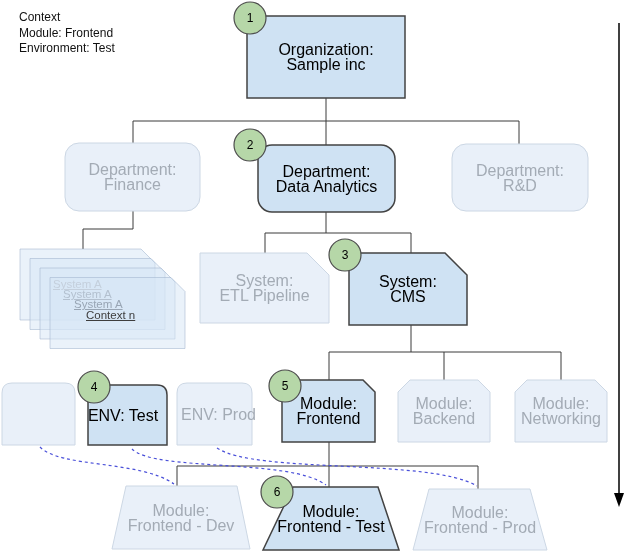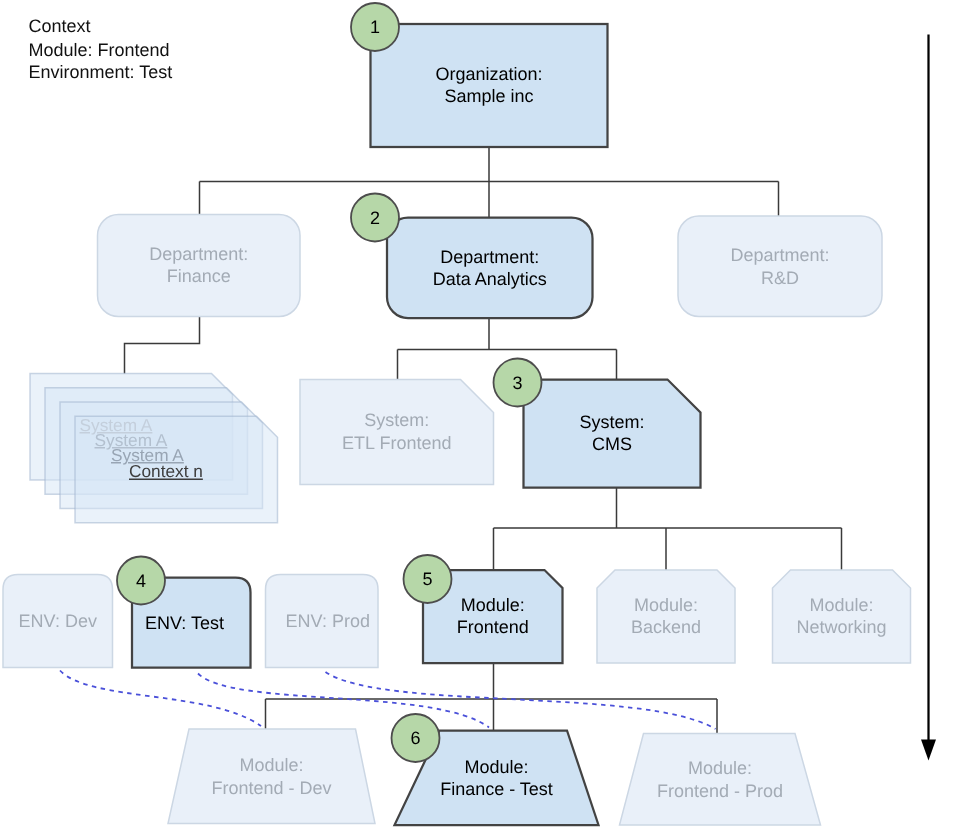--- a/index.html
+++ b/index.html
@@ -15,21 +15,21 @@
     --arrow:#000000;
   }
   html,body{margin:0;padding:0;background:#fff;}
   .canvas{
     position:relative;width:641px;height:559px;background:#ffffff;
     font-family:"Liberation Sans",sans-serif;overflow:hidden;padding-left:31px;
   }
   .canvas > svg{position:absolute;left:0;top:0;}
   .label{
     position:absolute;display:flex;flex-direction:column;align-items:center;
-    justify-content:center;text-align:center;font-size:12px;line-height:15px;
+    justify-content:center;text-align:center;font-size:16px;line-height:15px;
     color:#000;pointer-events:none;white-space:nowrap;
   }
   .label.faded{color:var(--faded-text);}
   .context{
     position:absolute;left:19px;top:10px;font-size:12px;line-height:15.5px;
     color:#111;
   }
   .step-num{
     position:absolute;width:32px;height:32px;display:flex;align-items:center;
     justify-content:center;font-size:12px;color:#000;pointer-events:none;
@@ -124,30 +124,27 @@
     <span>R&amp;D</span>
   </div>
 
   <div class="stack-line" style="left:53px;top:278px;color:#c4cfdc">System A</div>
   <div class="stack-line" style="left:63px;top:288px;color:#b3c0cf">System A</div>
   <div class="stack-line" style="left:74px;top:298px;color:#98a5b4">System A</div>
   <div class="stack-line" style="left:86px;top:309px;color:#3d3d3d">Context n</div>
 
   <div class="label faded" style="left:200px;top:253px;width:129px;height:70px">
     <span>System:</span>
-    <span>ETL Frontend</span>
+    <span>ETL Pipeline</span>
   </div>
   <div class="label" style="left:349px;top:253px;width:118px;height:72px">
     <span>System:</span>
     <span>CMS</span>
   </div>
 
-  <div class="label faded" style="left:2px;top:383px;width:73px;height:62px">
-    <span>ENV: Dev</span>
-  </div>
   <div class="label" style="left:88px;top:385px;width:70px;height:60px">
     <span>ENV: Test</span>
   </div>
   <div class="label faded" style="left:177px;top:383px;width:83px;height:62px">
     <span>ENV: Prod</span>
   </div>
 
   <div class="label" style="left:282px;top:380px;width:93px;height:62px">
     <span>Module:</span>
     <span>Frontend</span>
@@ -160,21 +157,21 @@
     <span>Module:</span>
     <span>Networking</span>
   </div>
 
   <div class="label faded" style="left:112px;top:486px;width:138px;height:63px">
     <span>Module:</span>
     <span>Frontend - Dev</span>
   </div>
   <div class="label" style="left:263px;top:487px;width:136px;height:63px">
     <span>Module:</span>
-    <span>Finance - Test</span>
+    <span>Frontend - Test</span>
   </div>
   <div class="label faded" style="left:413px;top:489px;width:134px;height:61px">
     <span>Module:</span>
     <span>Frontend - Prod</span>
   </div>
 
   <div class="step-num" style="left:234px;top:2px">1</div>
   <div class="step-num" style="left:234px;top:129px">2</div>
   <div class="step-num" style="left:329px;top:239px">3</div>
   <div class="step-num" style="left:78px;top:371px">4</div>

